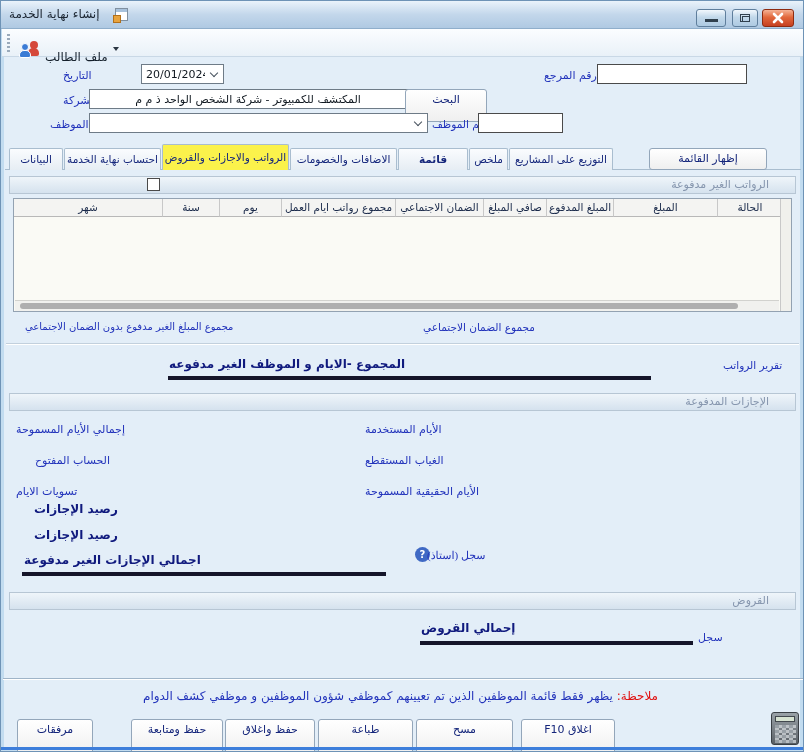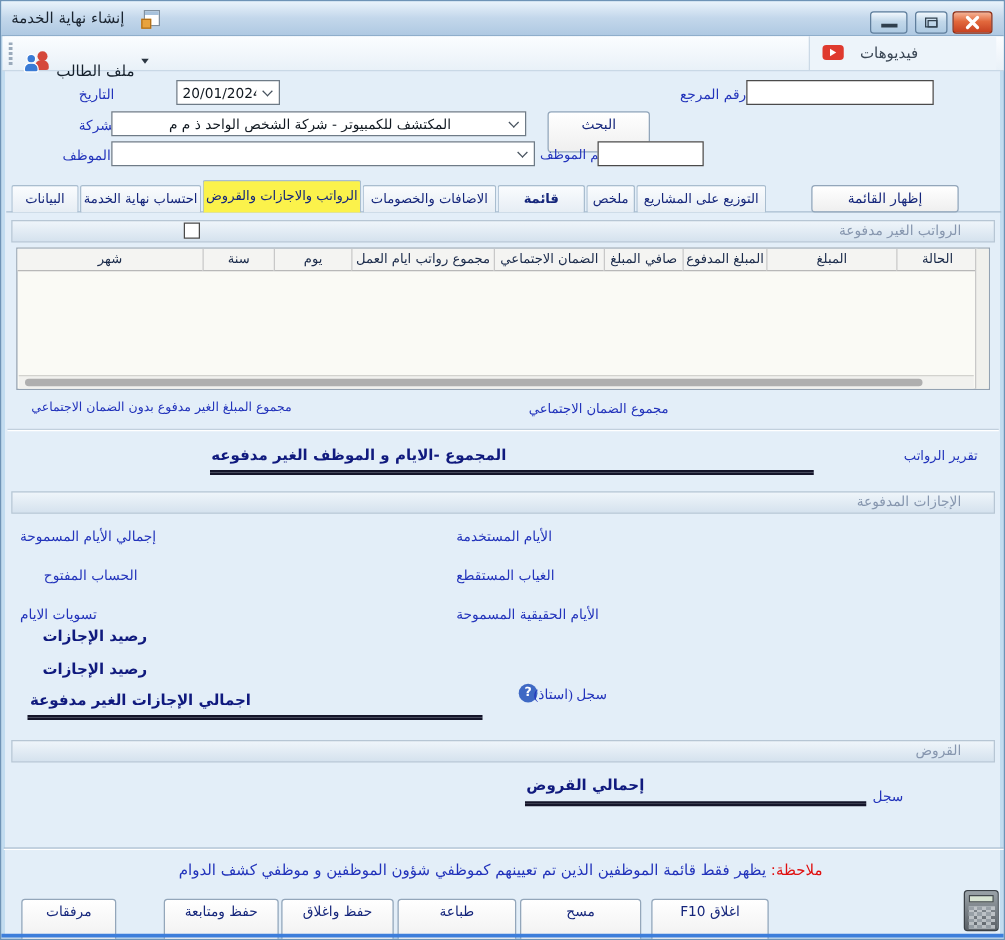--- a/index.html
+++ b/index.html
@@ -119,40 +119,36 @@
     </div>
   </div>
 
   <div class="toolbar">
     <span class="grip"></span>
     <div class="tool-btn">
       <span class="person-pair">
         <span class="pp-back"></span><span class="pp-backb"></span><span class="pp-front"></span><span class="pp-frontb"></span>
       </span><span class="tool-label">ملف الطالب</span><span class="caret-down"></span>
     </div>
-    <div class="videos-panel">
-      <span class="yt-icon"></span>
-      <span class="videos-label">فيديوهات</span>
-    </div>
   </div>
 
   <span class="flabel" style="left:62px; top:68px;">التاريخ</span>
   <div class="combo" style="left:140px; top:63px; width:83px;">
     <span class="combo-text" dir="ltr" style="text-align:left;">20/01/2024</span>
     <span class="chev"></span>
   </div>
   <span class="flabel" style="left:543px; top:68px;">رقم المرجع</span>
   <div class="tbox" style="left:596px; top:63px; width:150px;" title=""></div>
 
   <span class="flabel" style="left:62px; top:93px;">الشركة</span>
   <div class="combo" style="left:88px; top:88px; width:332px;">
     <span class="combo-text" dir="rtl" style="text-align:center;">المكتشف للكمبيوتر - شركة الشخص الواحد ذ م م</span>
     <span class="chev"></span>
   </div>
-  <div class="btn" style="left:437px; top:88px; width:82px; height:33px; line-height:19px;">البحث</div>
+  <div class="btn" style="left:404px; top:88px; width:82px; height:33px; line-height:19px;">البحث</div>
 
   <span class="flabel" style="left:49px; top:117px;">اسم الموظف</span>
   <div class="combo" style="left:88px; top:112px; width:339px;">
     <span class="combo-text"></span>
     <span class="chev"></span>
   </div>
   <span class="flabel" style="left:431px; top:117px; font-size:10.5px;">رقم الموظف</span>
   <div class="tbox" style="left:477px; top:112px; width:85px;" title=""></div>
 
   <div class="tabline"></div>

